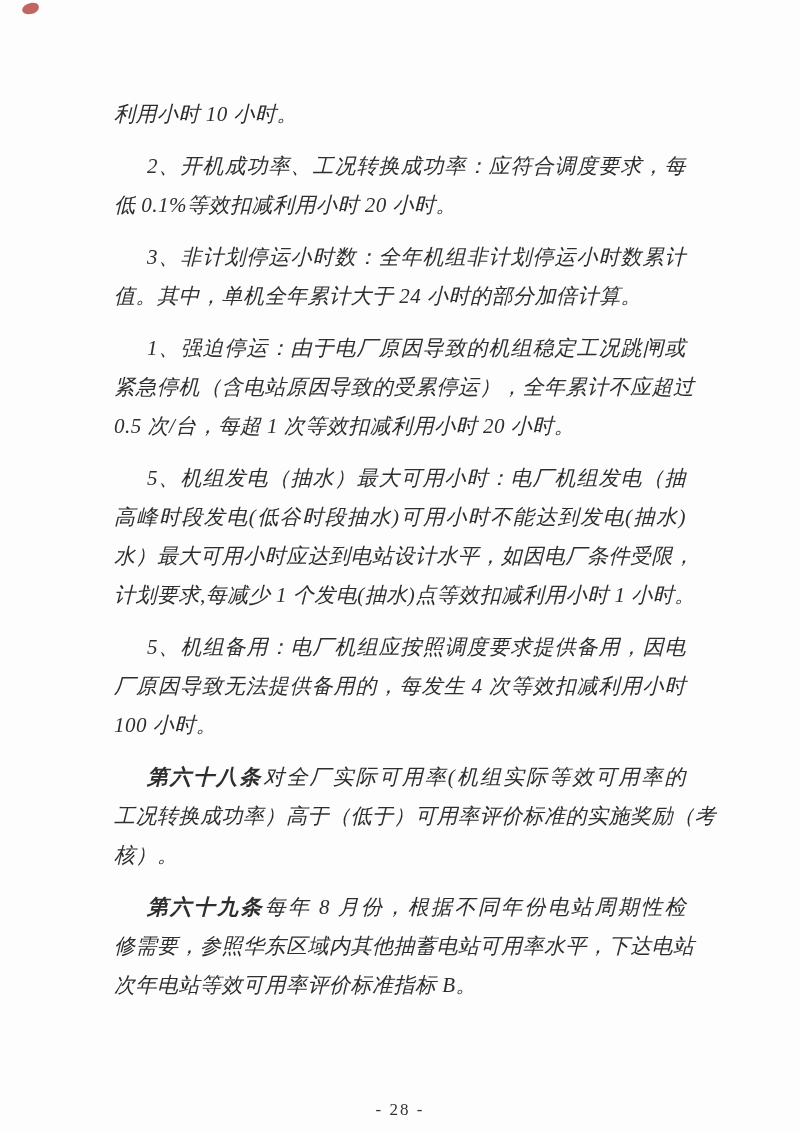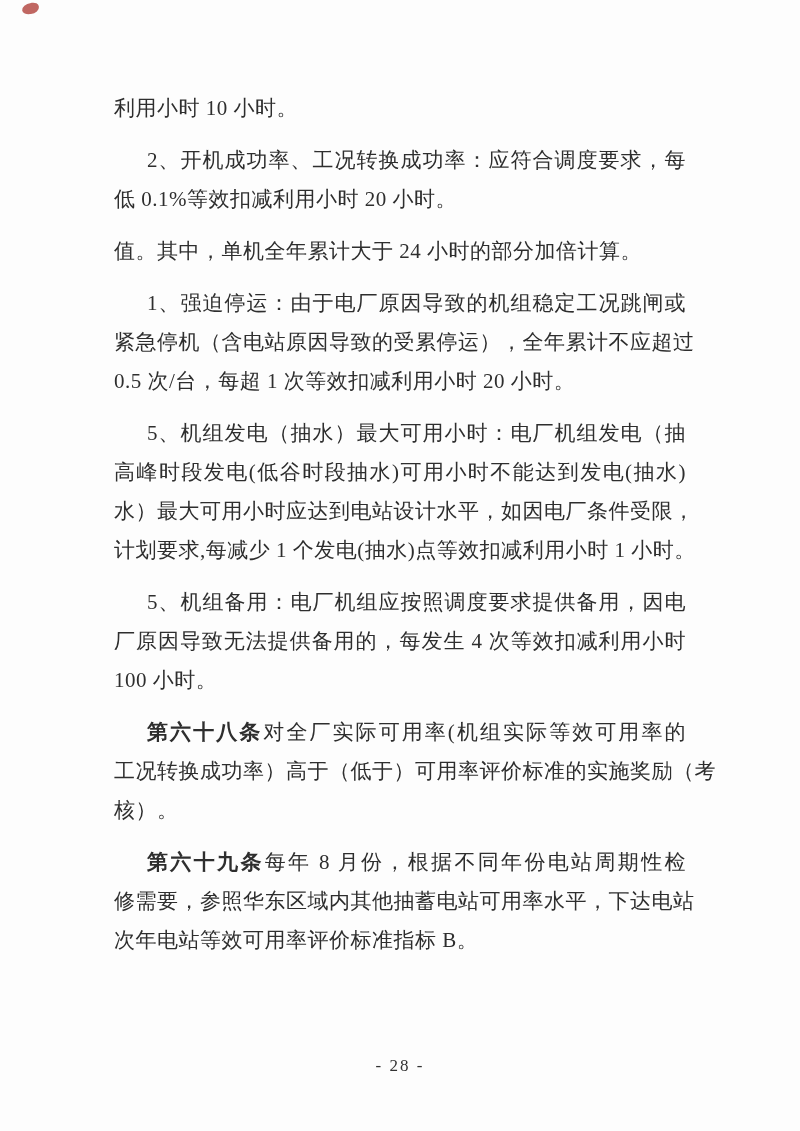--- a/index.html
+++ b/index.html
@@ -19,22 +19,23 @@
     position: absolute;
     left: 22px; top: 3px;
     width: 17px; height: 11px;
     background: #b0413b;
     opacity: 0.8;
     border-radius: 60% 40% 55% 45%;
     transform: rotate(-8deg);
   }
   .content {
     position: absolute;
-    left: 114px; top: 89px;
+    left: 114px; top: 95px;
     width: 572px;
+    font-style: italic;
   }
   .para { margin: 0 0 13px 0; padding: 0; }
   .line {
     display: block;
     font-size: 21px;
     line-height: 39px;
     letter-spacing: 0.5px;
     text-align: justify;
     text-align-last: justify;
     -moz-text-align-last: justify;
@@ -45,21 +46,21 @@
     text-align-last: left;
     -moz-text-align-last: left;
   }
   .line.first { padding-left: 33px; }
   .term {
     font-weight: bold;
     margin-right: 1px;
   }
   .footer {
     position: absolute;
-    top: 1056px; left: 0;
+    top: 1100px; left: 0;
     width: 800px;
     text-align: center;
   }
   .footer span {
     font-size: 17px;
     letter-spacing: 2px;
     color: #333;
   }
 </style>
 </head>
@@ -74,20 +75,21 @@
     <p class="para">
       <span class="line end">利用小时 10 小时。</span>
     </p>
 
     <p class="para">
       <span class="line first">2、开机成功率、工况转换成功率：应符合调度要求，每</span>
       <span class="line end">低 0.1%等效扣减利用小时 20 小时。</span>
     </p>
 
     <p class="para">
+      <span class="line first">3、非计划停运小时数：全年机组非计划停运小时数累计</span>
       <span class="line end">值。其中，单机全年累计大于 24 小时的部分加倍计算。</span>
     </p>
 
     <p class="para">
       <span class="line first">1、强迫停运：由于电厂原因导致的机组稳定工况跳闸或</span>
       <span class="line">紧急停机（含电站原因导致的受累停运），全年累计不应超过</span>
       <span class="line end">0.5 次/台，每超 1 次等效扣减利用小时 20 小时。</span>
     </p>
 
     <p class="para">

